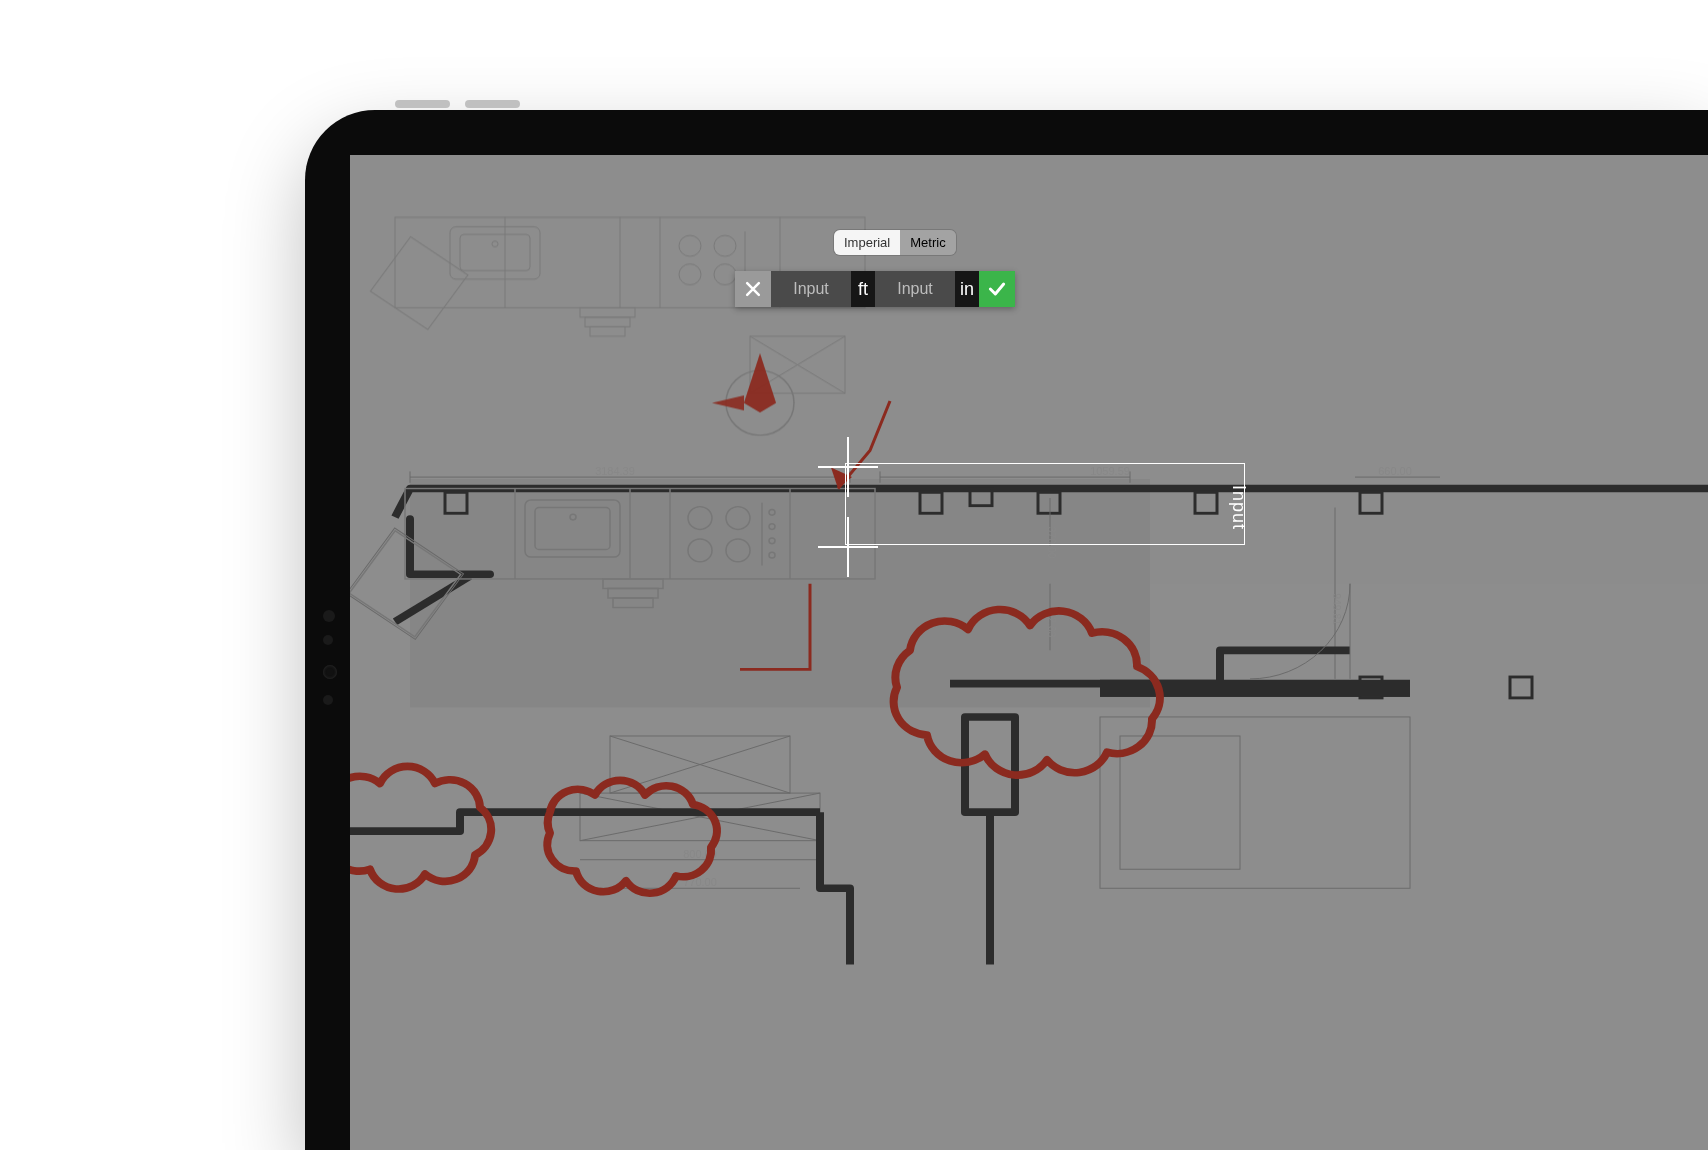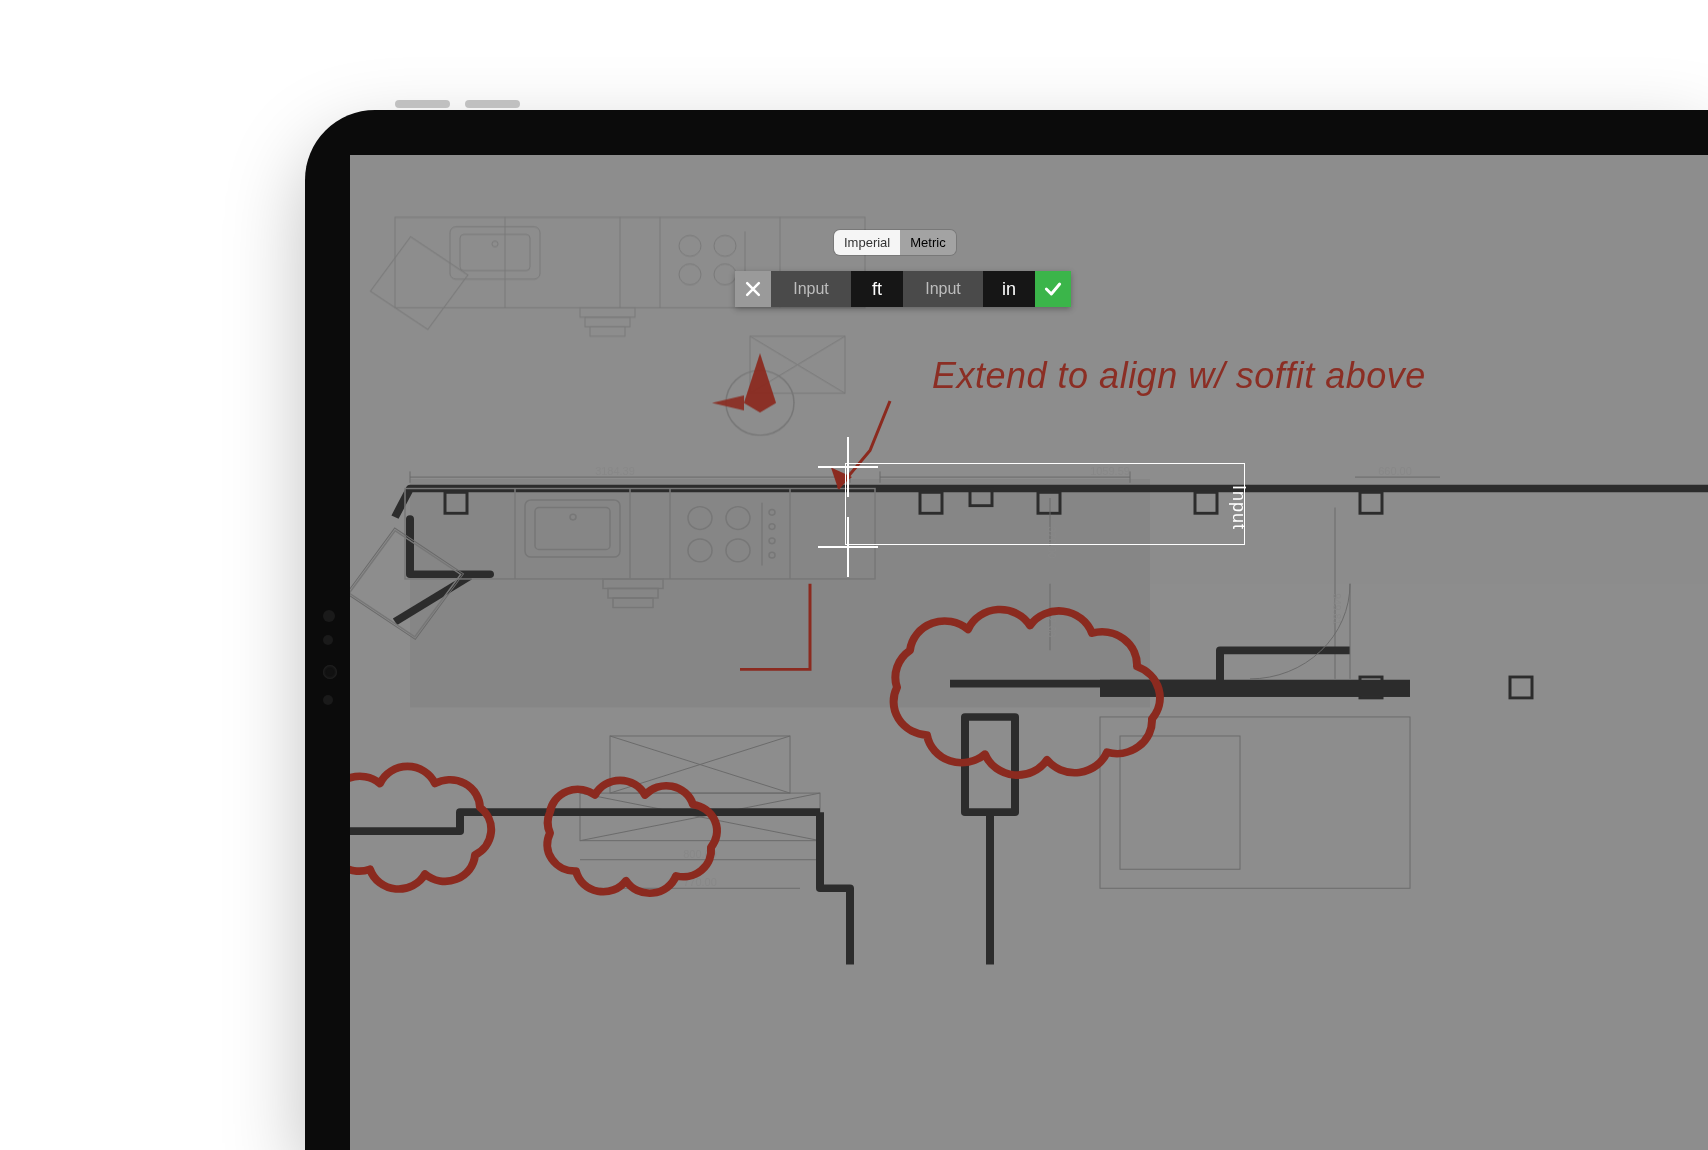--- a/index.html
+++ b/index.html
@@ -105,21 +105,21 @@
     position:absolute;
     display:flex;
     align-items:stretch;
     height:36px;
     font-size:16px;
     box-shadow: 0 2px 6px rgba(0,0,0,.3);
   }
   .input-bar .seg { display:flex; align-items:center; justify-content:center; }
   .seg.close { width:36px; background:#9a9a9a; color:#fff; font-size:20px; cursor:pointer;}
   .seg.field { width:80px; background:#4a4a4a; color:#bdbdbd; font-weight:300;}
-  .seg.unit  { width:52px; background:#161616; color:#fff; font-size:18px;}
+  .seg.unit  { width:24px; background:#161616; color:#fff; font-size:18px;}
   .seg.ok    { width:36px; background:#3bb54a; color:#fff; font-size:20px; cursor:pointer;}
   .seg.ok svg, .seg.close svg { width:20px; height:20px; }
 
   
   .shade2{ fill:#808080; fill-opacity:.5;}
 </style>
 </head>
 <body>
 
 <div class="device">
@@ -340,21 +340,20 @@
 
     <div class="crosshair" style="left:498px; top:312px;">
       <div class="h"></div>
         <div class="v"></div>
     </div>
     <div class="crosshair" style="left:498px; top:392px;">
       <div class="h"></div>
         <div class="v"></div>
     </div>
 
-    <div class="anno" style="left:582px; top:200px;">Extend to align w/ soffit above</div>
 
     <div class="unit-switch" style="left:484px; top:75px;justify-content:center;">
       <div class="sel">Imperial</div>
       <div class="unsel">Metric</div>
     </div>
 
     <div class="input-bar" style="left:385px; top:116px;">
       <div class="seg close">
         <svg viewBox="0 0 24 24">
             <path d="M5 5 L19 19 M19 5 L5 19" stroke="#fff" stroke-width="3" stroke-linecap="round" fill="none"></path>

